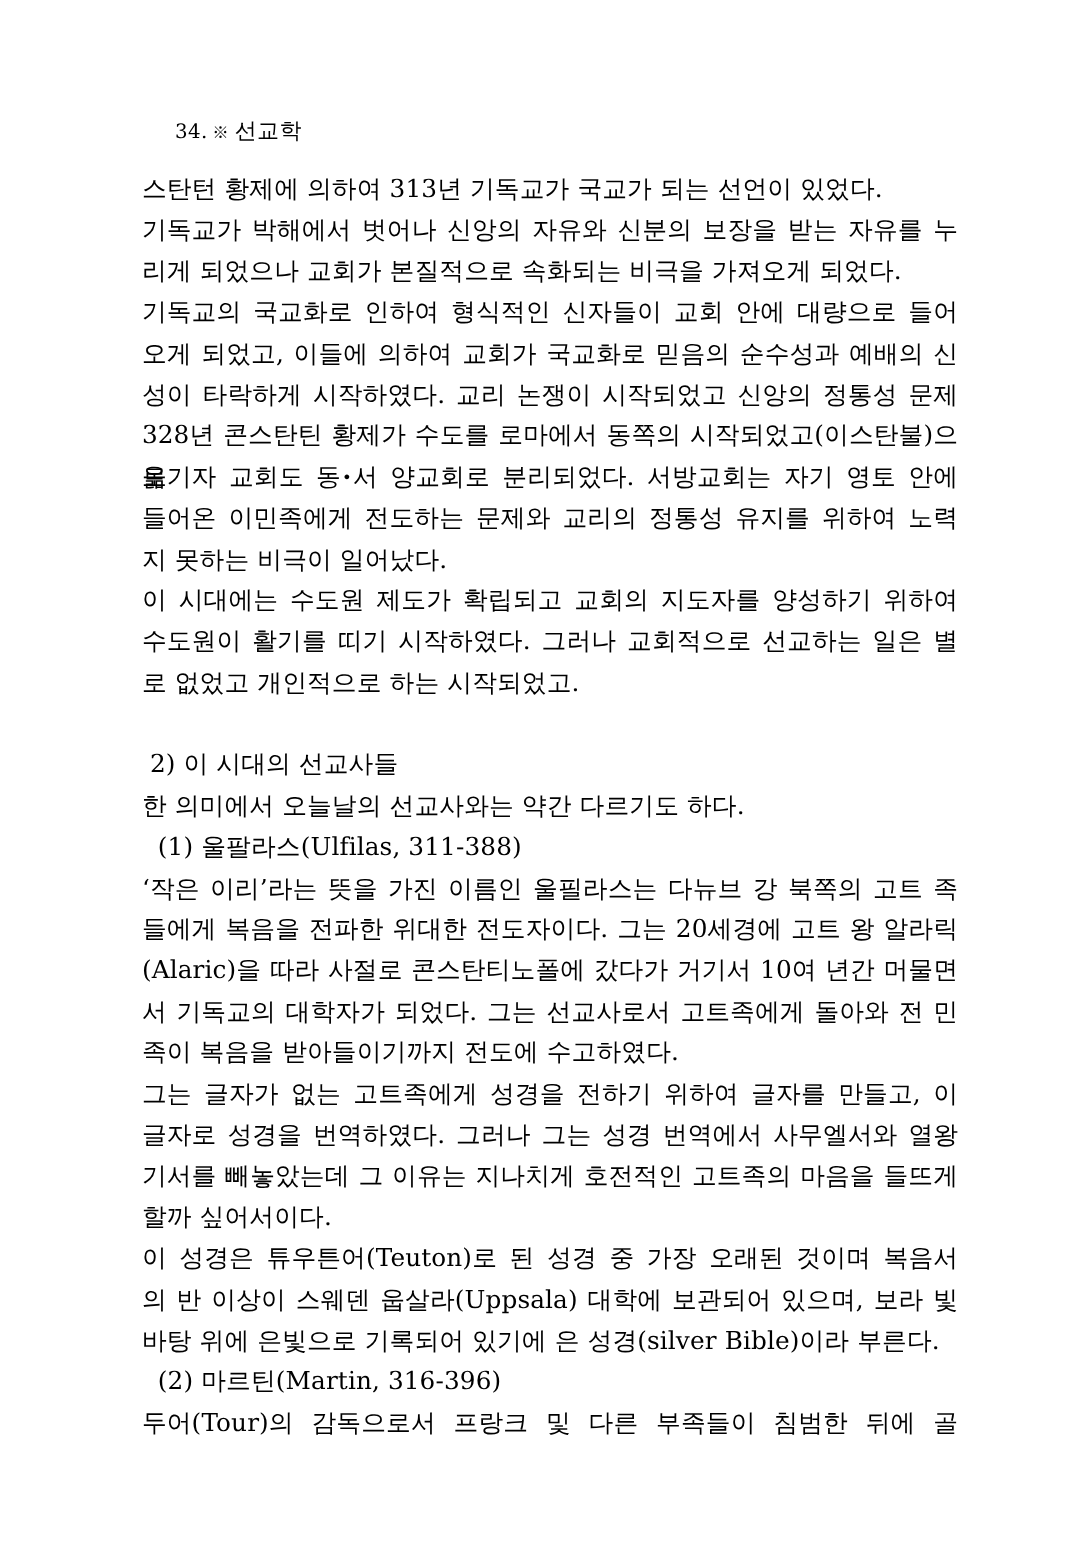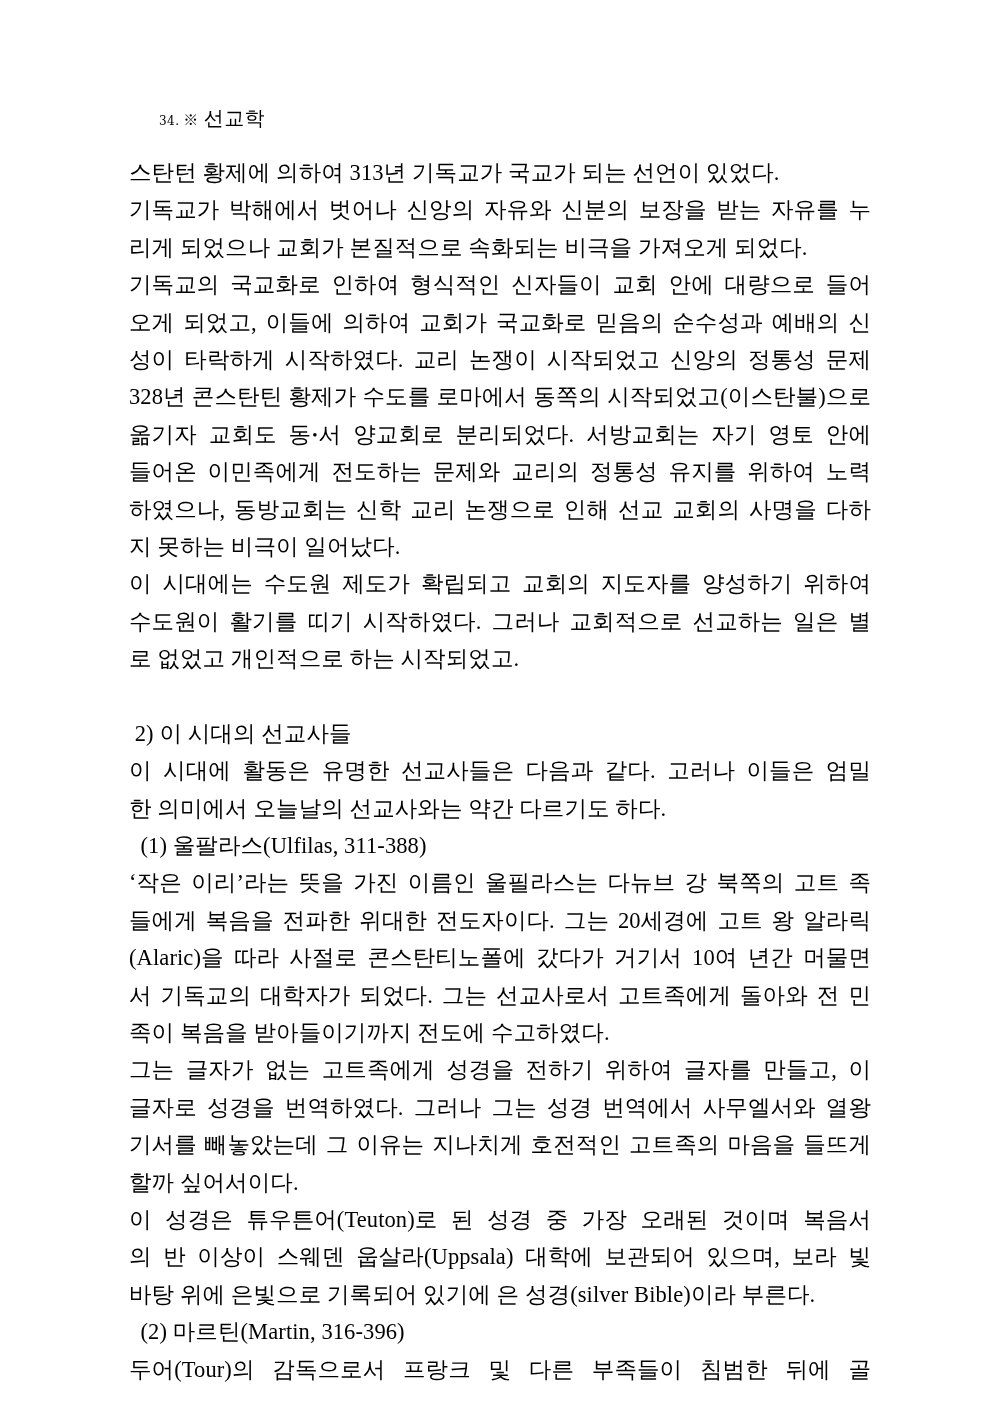--- a/index.html
+++ b/index.html
@@ -28,39 +28,38 @@
 
   
   .running-head {
     font-size: 14.5px;
     line-height: 20px;
     letter-spacing: 0.4px;
     white-space: pre;
     margin-bottom: 3px;
   }
   .running-head .folio {
-    font-size: 12px;
+    font-size: 18px;
   }
   .running-head .ref-mark {
     font-size: 15px;
     padding-left: 4px;
   }
   .running-head .head-title {
     font-size: 20px;
     padding-left: 5px;
   }
 
   
   .line {
     font-size: 22.5px;
     line-height: 37.4px;
     letter-spacing: 0.1px;
     white-space: pre;
     height: 37.4px;
-    font-family: Liberation Serif, serif;
   }
   .line.just {
     white-space: normal;
     text-align: justify;
     text-align-last: justify;
     word-spacing: 0px;
   }
   .line.last {
     white-space: pre;
     text-align: left;
@@ -93,32 +92,30 @@
     <div class="line just"> 기독교가 박해에서 벗어나 신앙의 자유와 신분의 보장을 받는 자유를 누</div>
     <div class="line last">리게 되었으나 교회가 본질적으로 속화되는 비극을 가져오게 되었다.</div>
 
     <div class="line just"> 기독교의 국교화로 인하여 형식적인 신자들이 교회 안에 대량으로 들어</div>
     <div class="line just">오게 되었고, 이들에 의하여 교회가 국교화로 믿음의 순수성과 예배의 신</div>
     <div class="line just">성이 타락하게 시작하였다. 교리 논쟁이 시작되었고 신앙의 정통성 문제</div>
 
     <div class="line just"> 328년 콘스탄틴 황제가 수도를 로마에서 동쪽의 시작되었고(이스탄불)으로</div>
     <div class="line just"><span>옮기자 교회도 동</span><span class="bullet-sep">•</span><span>서 양교회로 분리되었다. 서방교회는 자기 영토 안에</span></div>
     <div class="line just">들어온 이민족에게 전도하는 문제와 교리의 정통성 유지를  위하여 노력</div>
-    <div class="line just">하였으나, 동방교회는 신학 교리 논쟁으로 인해 선교 교회의 사명을 다하</div>
     <div class="line last">지 못하는 비극이 일어났다.</div>
 
     <div class="line just"> 이 시대에는 수도원 제도가 확립되고 교회의 지도자를 양성하기 위하여</div>
     <div class="line just">수도원이 활기를 띠기 시작하였다. 그러나 교회적으로 선교하는 일은 별</div>
     <div class="line last">로 없었고 개인적으로 하는 시작되었고.</div>
 
     <div class="blank-line"></div>
 
     <div class="line last"> 2) 이 시대의 선교사들</div>
 
-    <div class="line just"> 이 시대에 활동은 유명한 선교사들은 다음과 같다. 고러나 이들은 엄밀</div>
     <div class="line last">한 의미에서 오늘날의 선교사와는 약간 다르기도 하다.</div>
 
     <div class="line last">  (1) 울팔라스(Ulfilas, 311-388)</div>
 
     <div class="line just">‘작은 이리’라는 뜻을 가진 이름인 울필라스는 다뉴브 강 북쪽의 고트 족</div>
     <div class="line just">들에게 복음을 전파한 위대한 전도자이다. 그는 20세경에 고트 왕 알라릭</div>
     <div class="line just">(Alaric)을 따라 사절로 콘스탄티노폴에 갔다가 거기서 10여 년간 머물면</div>
     <div class="line just">서 기독교의 대학자가 되었다. 그는 선교사로서 고트족에게 돌아와 전 민</div>
     <div class="line last">족이 복음을 받아들이기까지 전도에 수고하였다.</div>
 

